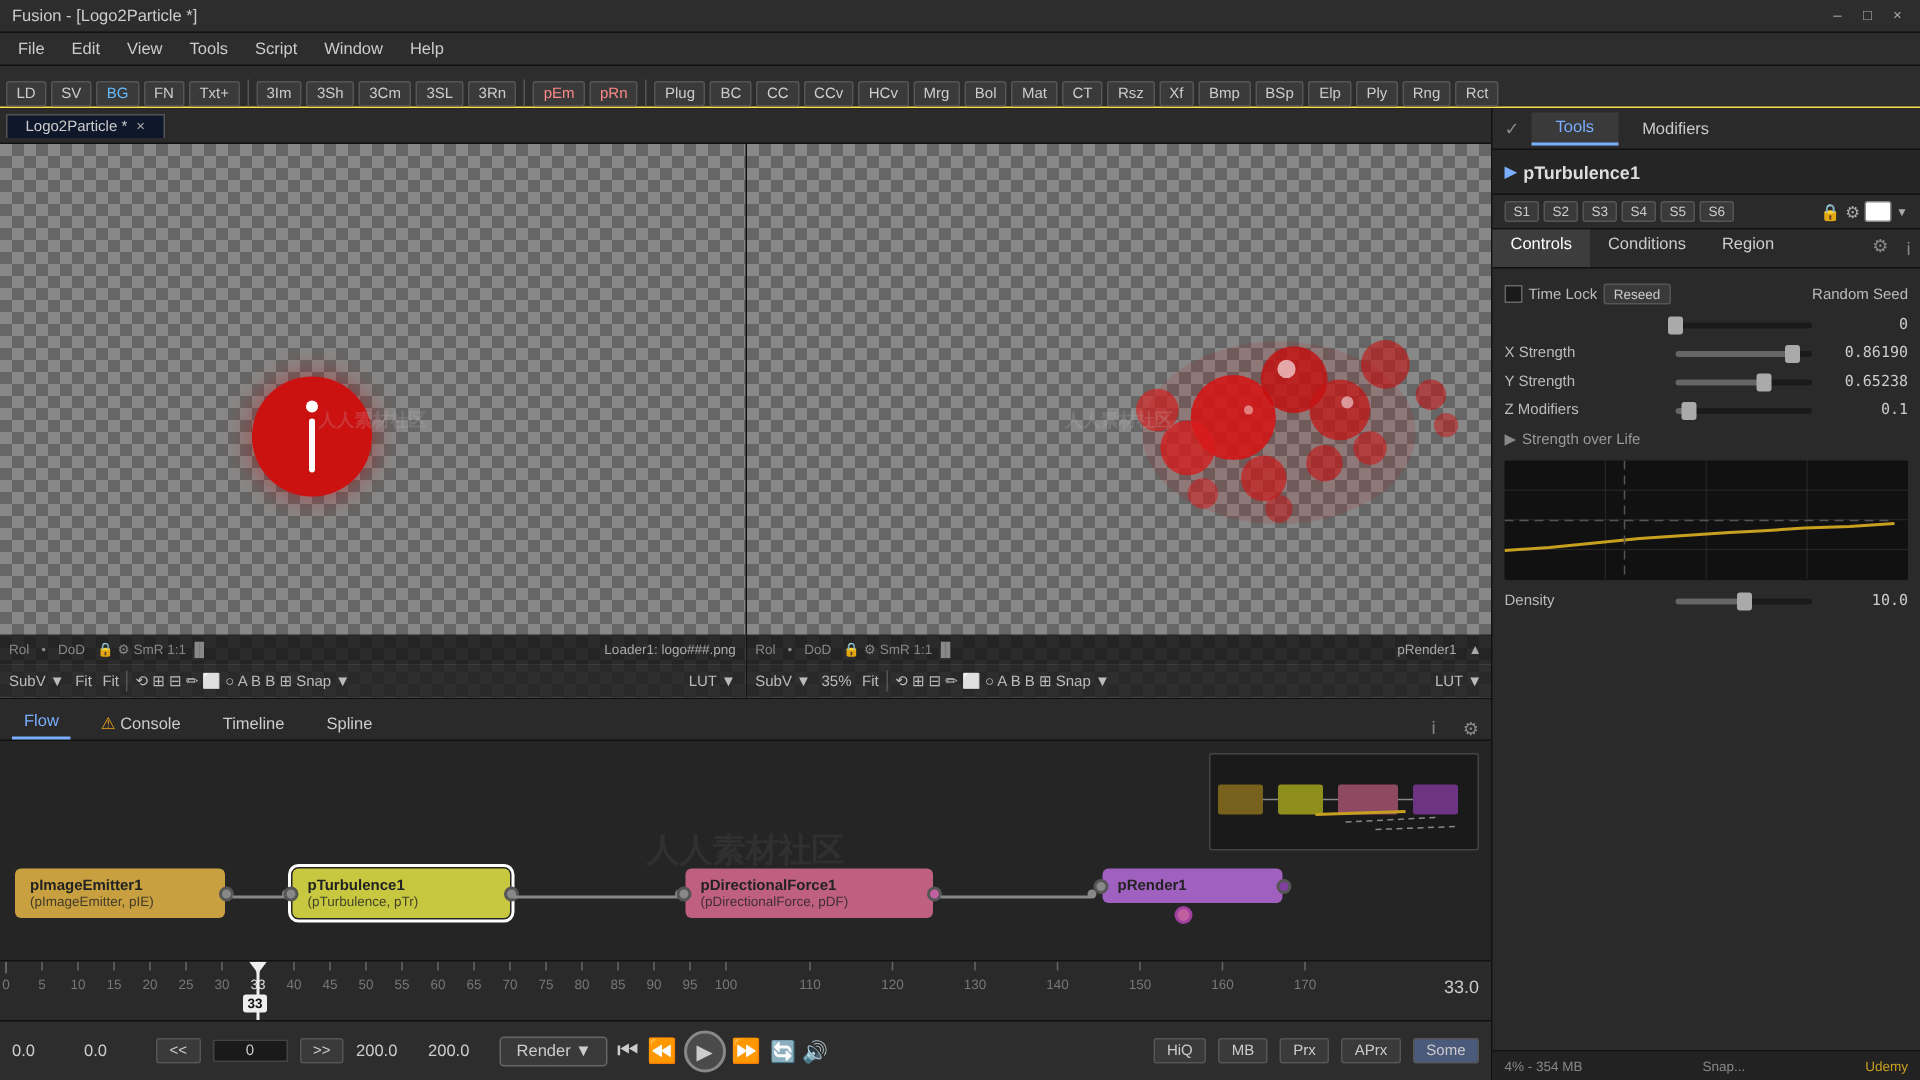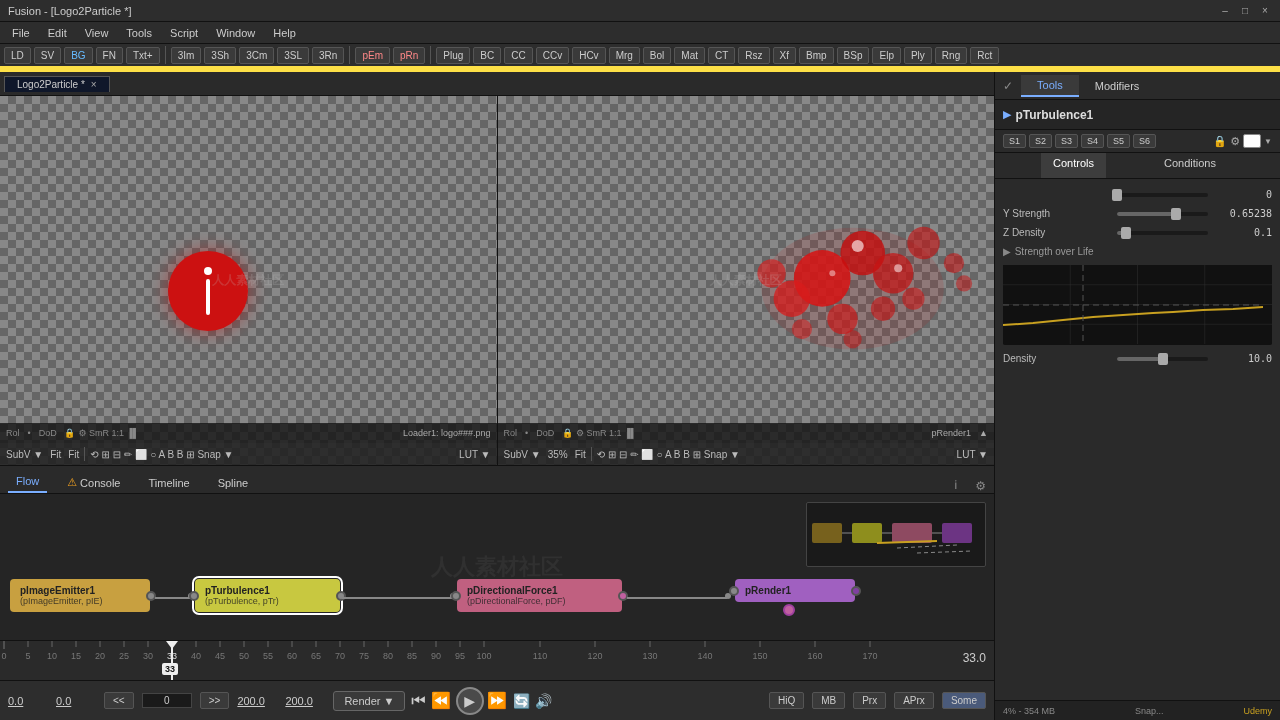--- a/index.html
+++ b/index.html
@@ -9,21 +9,21 @@
     .title-bar { background: #2d2d2d; height: 22px; display: flex; align-items: center; justify-content: space-between; padding: 0 8px; border-bottom: 1px solid #111; }
     .title-bar-left { display: flex; align-items: center; gap: 6px; color: #ccc; font-size: 11px; }
     .title-bar-controls { display: flex; gap: 6px; }
     .title-bar-btn { width: 14px; height: 14px; display: flex; align-items: center; justify-content: center; color: #aaa; font-size: 10px; cursor: pointer; }
 
     
     .menu-bar { background: #2d2d2d; height: 22px; display: flex; align-items: center; padding: 0 4px; border-bottom: 1px solid #111; gap: 2px; }
     .menu-item { padding: 2px 8px; color: #ccc; cursor: pointer; font-size: 11px; }
 
     
-    .toolbar { background: #2d2d2d; height: 28px; display: flex; align-items: center; padding: 0 4px; border-bottom: 6px solid #fde047; gap: 3px; }
+    .toolbar { background: #2d2d2d; height: 28px; display: flex; align-items: flex-end; padding: 0 4px; border-bottom: 1px solid #fde047; gap: 3px; }
     .toolbar-btn { padding: 2px 6px; background: #3a3a3a; border: 1px solid #555; color: #ccc; cursor: pointer; font-size: 10px; border-radius: 2px; }
     .toolbar-sep { width: 1px; height: 18px; background: #555; margin: 0 2px; }
 
     
     .main-layout { display: flex; height: calc(720px - 72px); }
 
     
     .left-area { flex: 1; display: flex; flex-direction: column; border-right: 1px solid #111; }
 
     
@@ -59,21 +59,21 @@
     
     .node { position: absolute; border-radius: 4px; padding: 6px 10px; font-size: 10px; color: #222; cursor: pointer; min-width: 120px; }
     .node-label { font-weight: bold; font-size: 10px; }
     .node-sub { font-size: 9px; opacity: 0.8; }
     .node-port-left { position: absolute; left: -6px; top: 50%; transform: translateY(-50%); width: 10px; height: 10px; border-radius: 50%; background: #888; border: 2px solid #555; }
     .node-port-right { position: absolute; right: -6px; top: 50%; transform: translateY(-50%); width: 10px; height: 10px; border-radius: 50%; background: #888; border: 2px solid #555; }
 
     
     .transport-bar { height: 40px; background: #2d2d2d; border-top: 1px solid #111; display: flex; align-items: center; padding: 0 8px; gap: 8px; }
     .transport-btn { padding: 2px 8px; background: #3a3a3a; border: 1px solid #555; color: #ccc; cursor: pointer; font-size: 10px; border-radius: 2px; }
-    .transport-number { color: #ccc; font-size: 11px; min-width: 40px; text-decoration: underline; }
+    .transport-number { color: #ccc; font-size: 11px; min-width: 40px; }
     .transport-input { background: #1a1a1a; border: 1px solid #444; color: #ccc; width: 50px; text-align: center; font-size: 10px; padding: 1px 2px; }
     .transport-center { flex: 1; display: flex; justify-content: flex-start; align-items: center; gap: 4px; }
     .render-highlight { background: #4a5a7a; }
 
     
     .right-panel { width: 285px; background: #2a2a2a; display: flex; flex-direction: column; }
     .panel-tabs { height: 28px; display: flex; align-items: center; border-bottom: 1px solid #111; }
     .panel-tab { padding: 4px 16px; color: #ccc; cursor: pointer; font-size: 11px; }
     .panel-tab.active { background: #3a3a3a; border-bottom: 2px solid #7aaeff; color: #7aaeff; }
 
@@ -82,21 +82,21 @@
     .ptitle-name { color: #ddd; font-size: 12px; font-weight: bold; flex: 1; }
 
     
     .s-buttons { display: flex; align-items: center; padding: 4px 8px; gap: 3px; border-bottom: 1px solid #111; }
     .s-btn { background: #3a3a3a; border: 1px solid #555; color: #ccc; font-size: 9px; padding: 1px 5px; cursor: pointer; border-radius: 2px; }
     .color-swatch { width: 18px; height: 14px; background: #fff; border: 1px solid #888; border-radius: 2px; cursor: pointer; }
     .swatch-arrow { color: #aaa; font-size: 8px; cursor: pointer; }
 
     
     .ctrl-tabs { display: flex; gap: 0; border-bottom: 1px solid #111; }
-    .ctrl-tab { padding: 4px 12px; color: #ccc; cursor: pointer; font-size: 11px; margin-left: 46px; }
+    .ctrl-tab { padding: 4px 12px; color: #ccc; cursor: pointer; font-size: 11px; }
     .ctrl-tab.active { background: #3d3d3d; color: #fff; }
 
     
     .properties { flex: 1; overflow-y: auto; padding: 6px 0; }
     .prop-row { display: flex; align-items: center; padding: 4px 8px; gap: 4px; }
     .prop-label { color: #bbb; font-size: 10px; flex: 0 0 110px; }
     .prop-slider { flex: 1; height: 4px; background: #1a1a1a; border-radius: 2px; position: relative; cursor: pointer; }
     .prop-slider-fill { height: 100%; background: #666; border-radius: 2px; }
     .prop-slider-thumb { position: absolute; top: -4px; width: 10px; height: 12px; background: #aaa; border-radius: 2px; transform: translateX(-50%); }
     .prop-value { color: #ccc; font-size: 10px; text-align: right; flex: 0 0 60px; font-family: monospace; }
@@ -494,42 +494,57 @@
       <div class="ctrl-tab active">Controls</div>
       <div class="ctrl-tab">Conditions</div>
       <div class="ctrl-tab">Region</div>
       <span style="flex:1;"></span>
       <div style="color:#888;font-size:12px;padding:4px 6px;">⚙</div>
       <div style="color:#888;font-size:12px;padding:4px 6px;">ℹ</div>
     </div>
 
     <div class="properties">
 
+      <div class="prop-row">
+        <div class="prop-checkbox"></div>
+        <span class="prop-check-label">Time Lock</span>
+        <button class="reseed-btn">Reseed</button>
+        <span style="flex:1;"></span>
+        <span class="prop-check-label">Random Seed</span>
+      </div>
 
       <div class="prop-row">
         <span style="flex:0 0 110px;"></span>
         <div class="prop-slider">
           <div class="prop-slider-fill" style="width:0%;"></div>
           <div class="prop-slider-thumb" style="left:0%;"></div>
         </div>
         <span class="prop-value">0</span>
       </div>
 
+      <div class="prop-row">
+        <span class="prop-label">X Strength</span>
+        <div class="prop-slider">
+          <div class="prop-slider-fill" style="width:86%;"></div>
+          <div class="prop-slider-thumb" style="left:86%;"></div>
+        </div>
+        <span class="prop-value">0.86190</span>
+      </div>
 
       <div class="prop-row">
         <span class="prop-label">Y Strength</span>
         <div class="prop-slider">
           <div class="prop-slider-fill" style="width:65%;"></div>
           <div class="prop-slider-thumb" style="left:65%;"></div>
         </div>
         <span class="prop-value">0.65238</span>
       </div>
 
       <div class="prop-row">
-        <span class="prop-label">Z Density</span>
+        <span class="prop-label">Z Modifiers</span>
         <div class="prop-slider">
           <div class="prop-slider-fill" style="width:10%;"></div>
           <div class="prop-slider-thumb" style="left:10%;"></div>
         </div>
         <span class="prop-value">0.1</span>
       </div>
 
       <div class="prop-section">
         <span style="color:#888;">▶</span>
         <span>Strength over Life</span>

